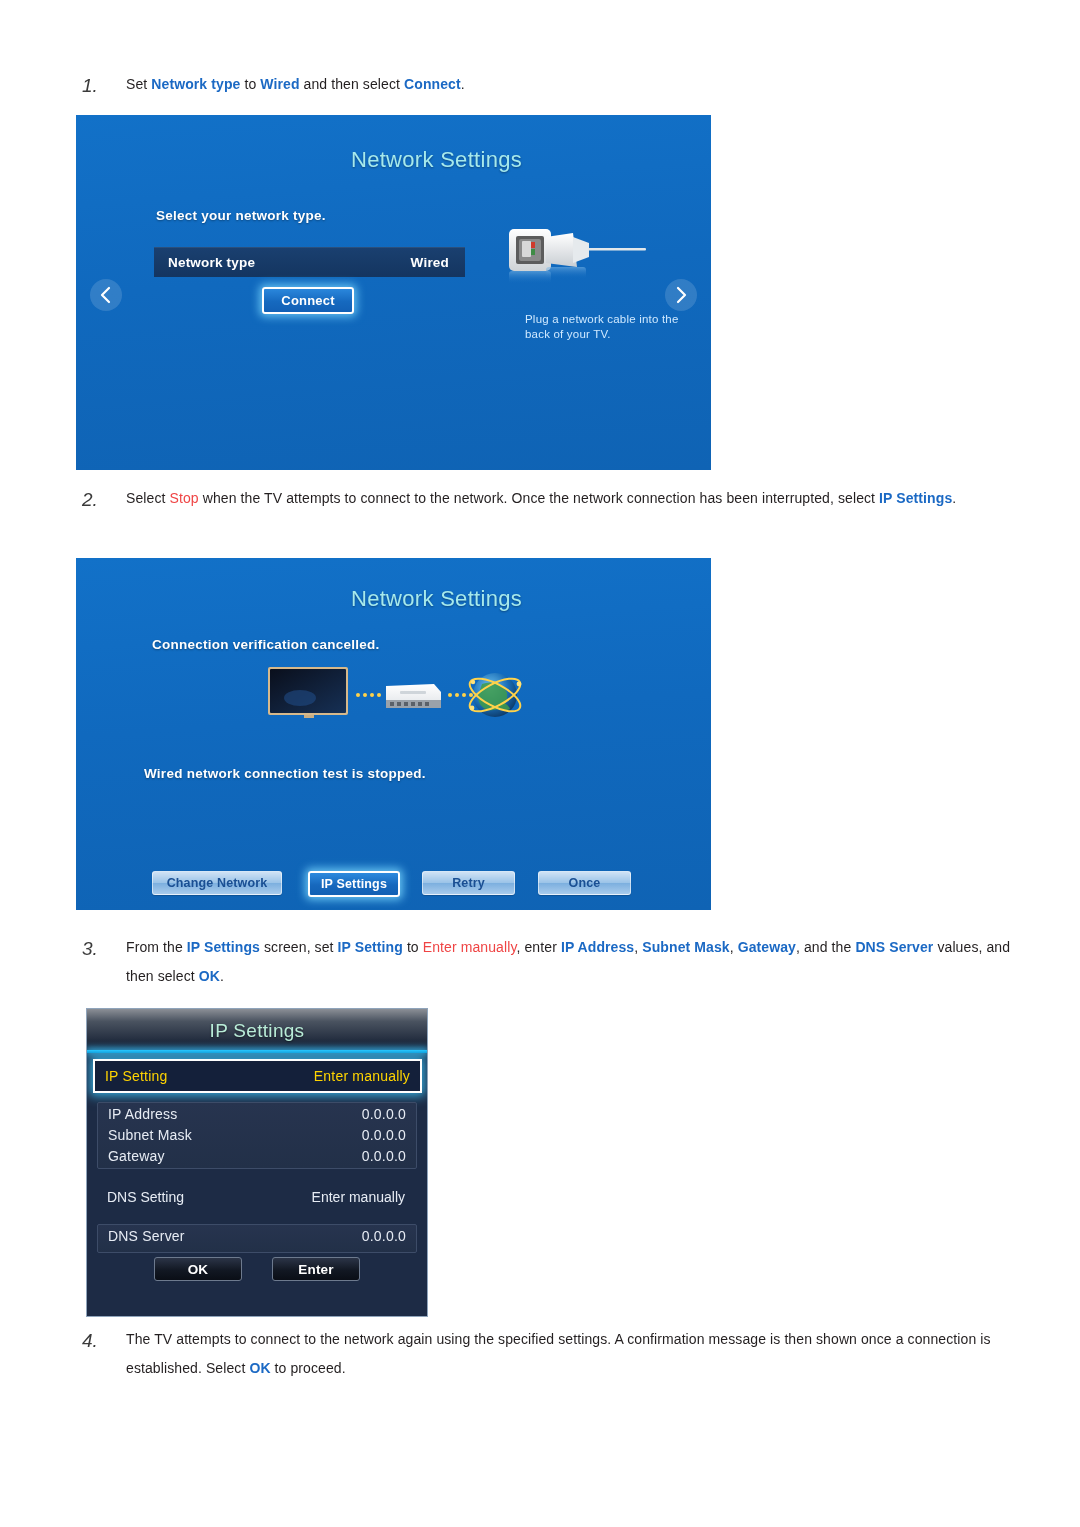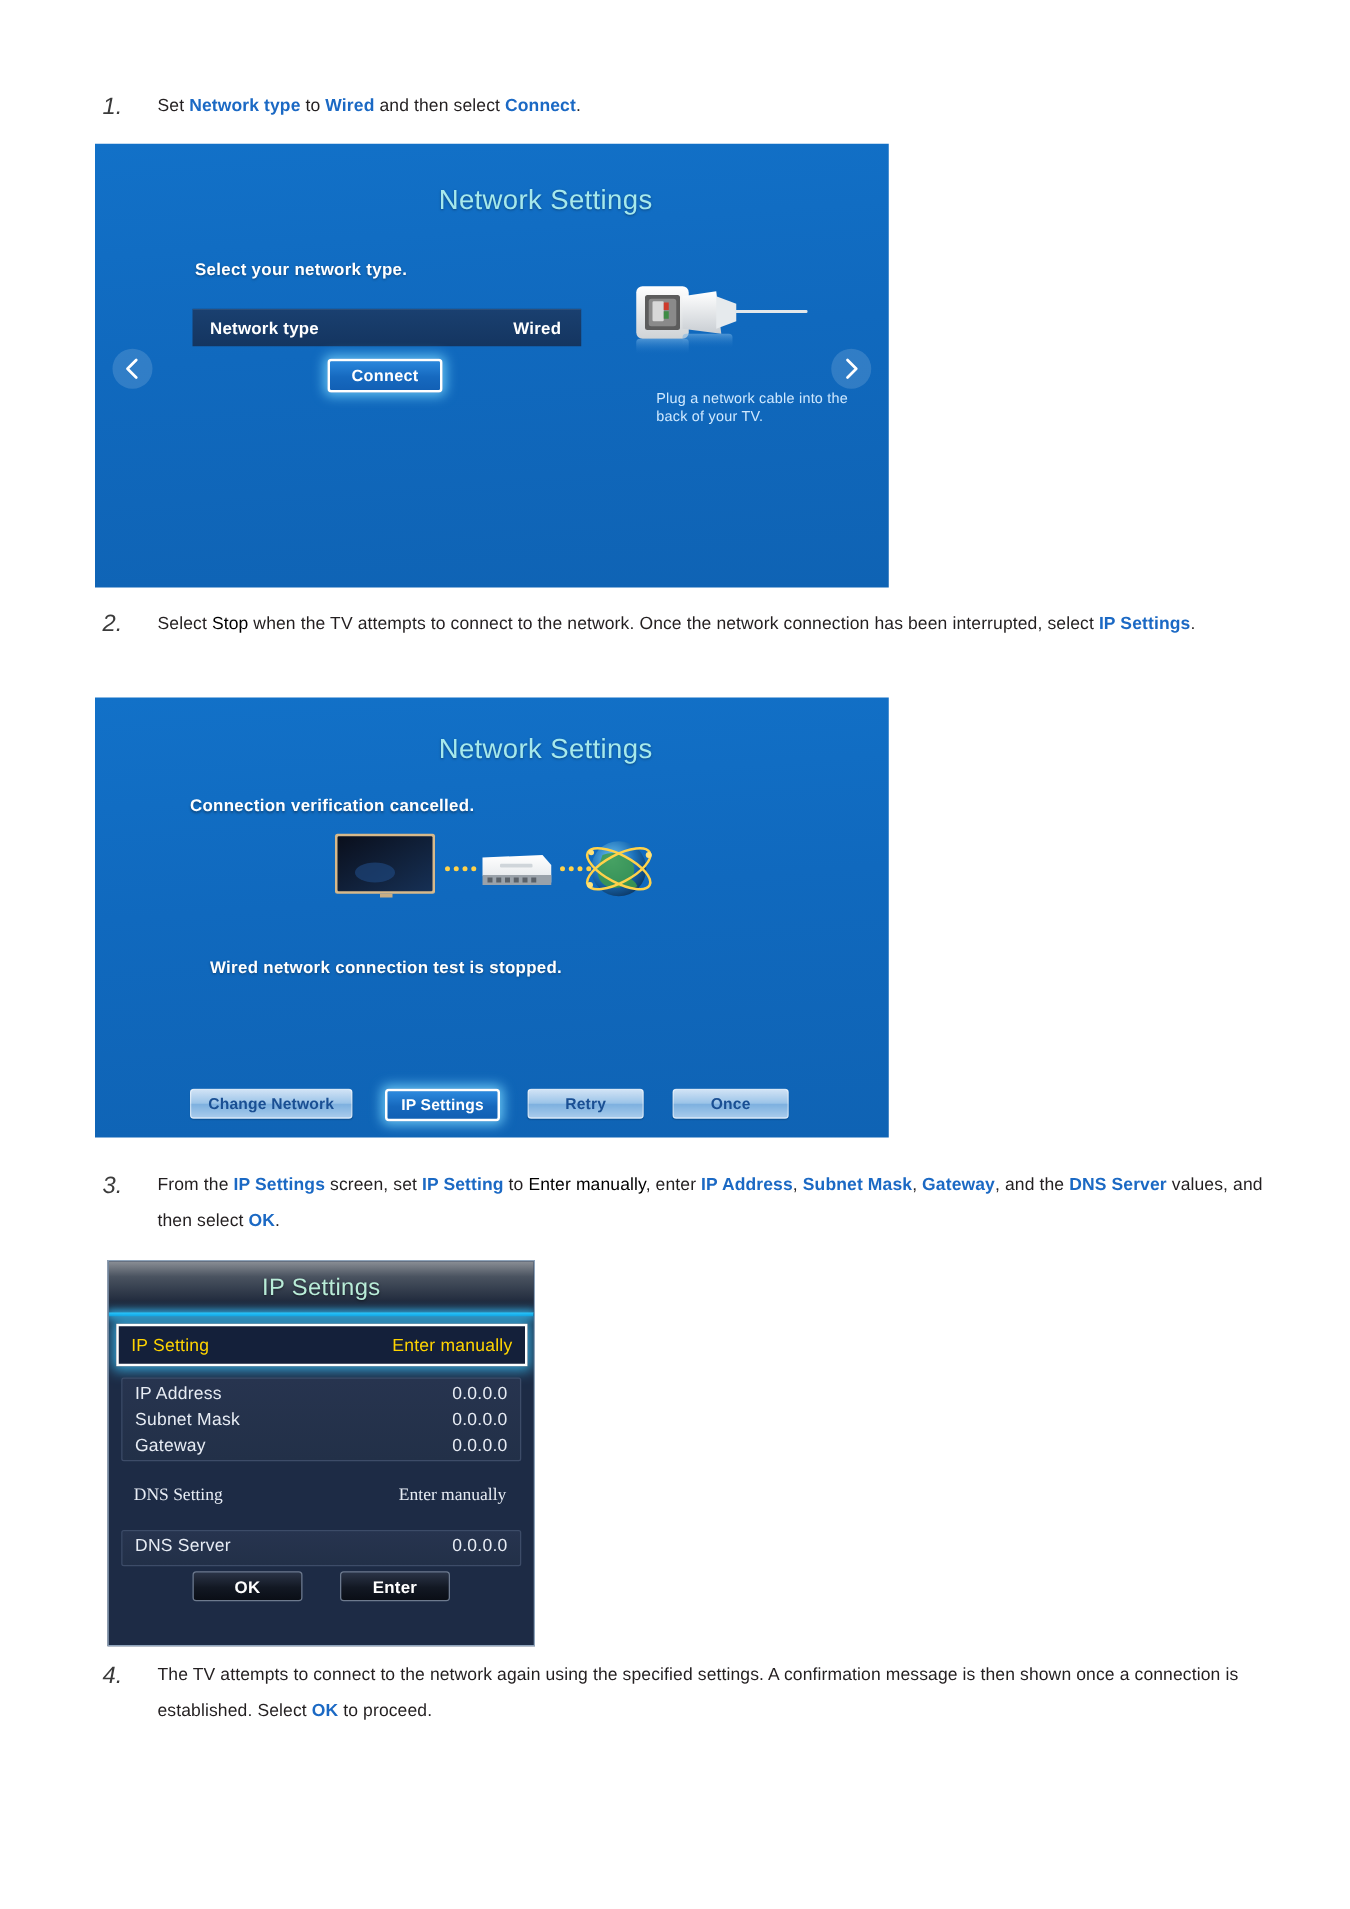--- a/index.html
+++ b/index.html
@@ -33,21 +33,21 @@
     padding-top: 1px;
   }
   .step-body {
     flex: 1;
     font-size: 14px;
     line-height: 29px;
     color: #231f20;
     letter-spacing: 0.1px;
   }
   .kw { color: #1b69c4; font-weight: bold; }
-  .kwn { color: #000000; }
+  .kwn { color: #ef4444; }
 
   #step1 { top: 70px; }
   #step2 { top: 484px; }
   #step3 { top: 933px; }
   #step4 { top: 1325px; }
 
   
   .tvscreen {
     position: absolute;
     background: linear-gradient(176deg, #1271c8 0%, #1069be 45%, #0f63b4 100%);
@@ -73,21 +73,21 @@
     position: absolute;
     color: #ffffff;
     font-size: 13.5px;
     font-weight: bold;
     letter-spacing: 0.25px;
     text-shadow: 0 1px 2px rgba(0,0,0,.35);
     text-align: center;
   }
   #s1-sub { left: 80px; top: 93px; }
   #s2-sub { left: 76px; top: 79px; }
-  #s2-stopped { left: 92px; top: 208px; }
+  #s2-stopped { left: 68px; top: 208px; }
 
   
   .nt-row {
     position: absolute;
     left: 78px; top: 132px;
     width: 311px; height: 30px;
     background: linear-gradient(180deg, #1a4070 0%, #143560 100%);
     display: flex;
     align-items: center;
     box-shadow: inset 0 1px 0 rgba(255,255,255,.08);
@@ -250,21 +250,20 @@
 
   .ip-plain {
     position: absolute;
     left: 10px; top: 177px;
     width: 318px;
     display: flex;
     align-items: center;
     padding: 0 10px;
     box-sizing: border-box;
     height: 22px;
-    font-family: Liberation Serif, serif;
   }
   .ip-plain .lbl { color:#e7ecf4; font-size:14px; }
   .ip-plain .val { margin-left:auto; color:#e7ecf4; font-size:14px; }
 
   .ip-okrow {
     position: absolute;
     left: 0; top: 248px;
     width: 340px;
     display: flex;
     justify-content: center;

